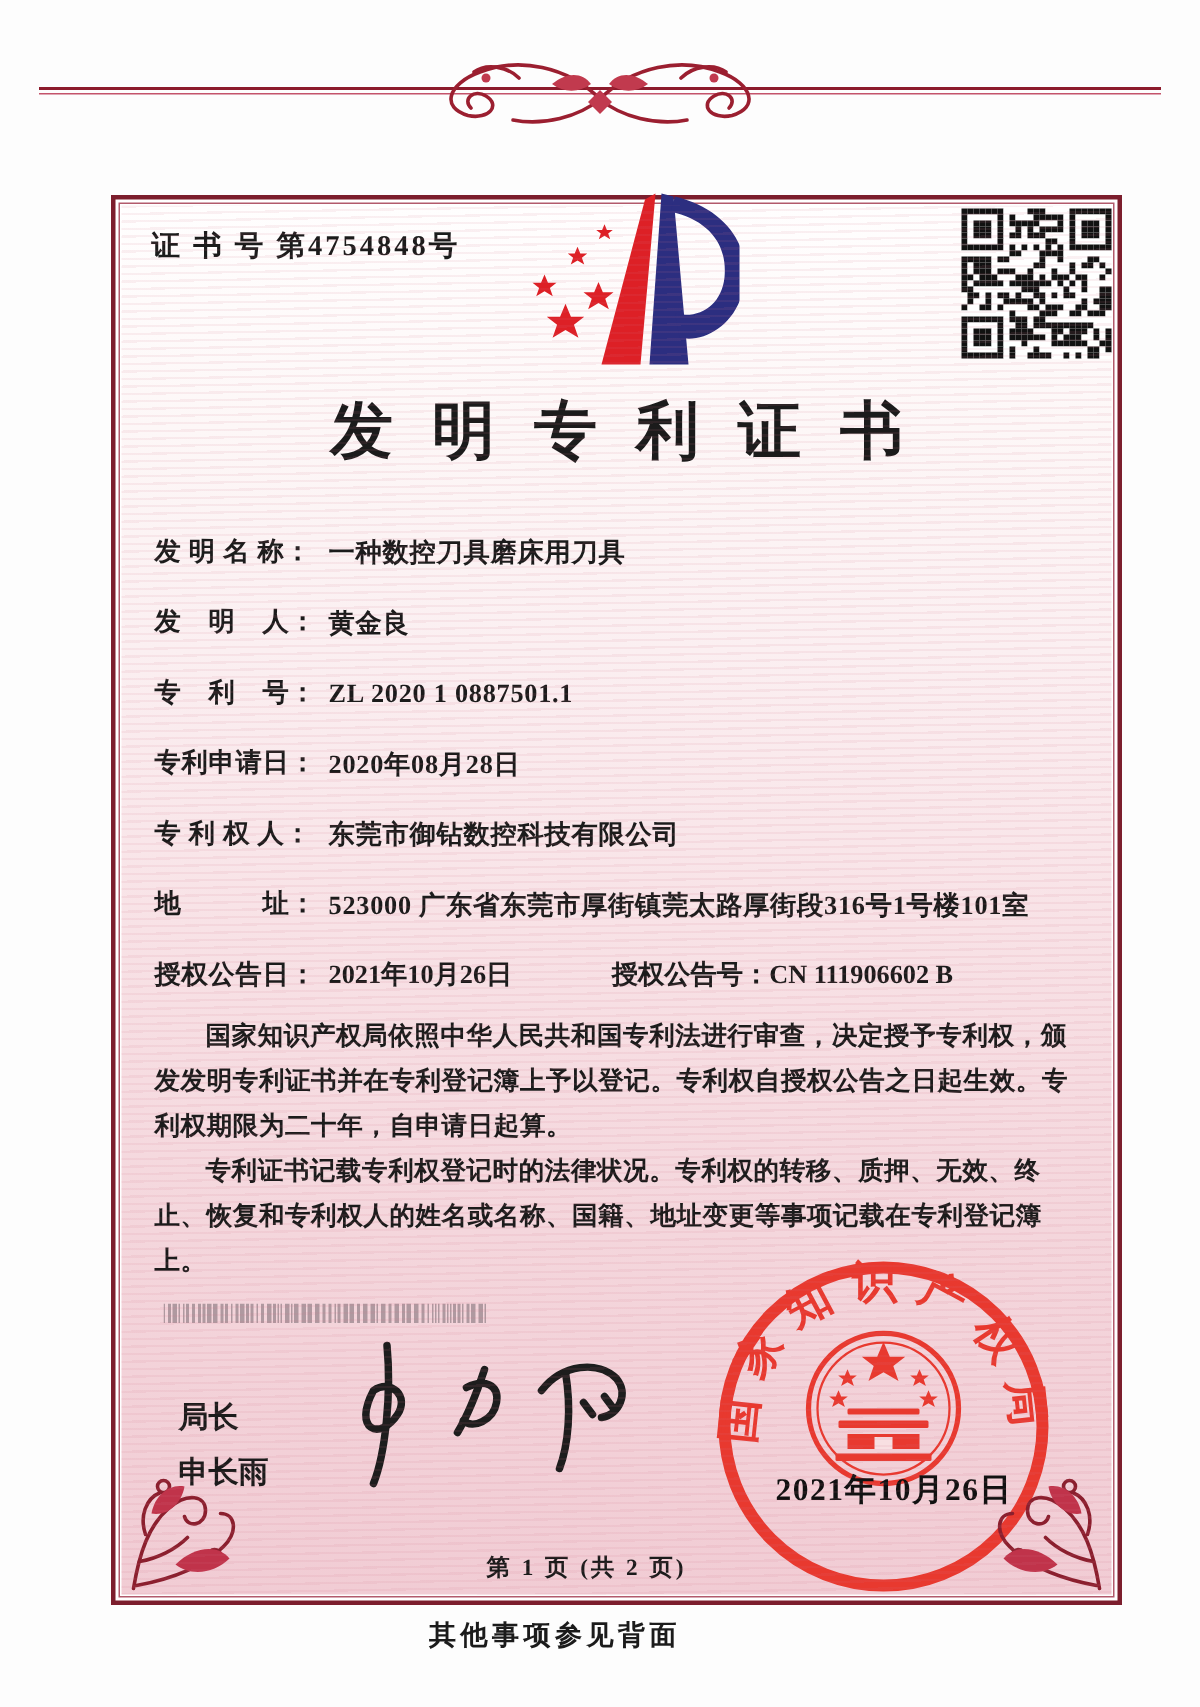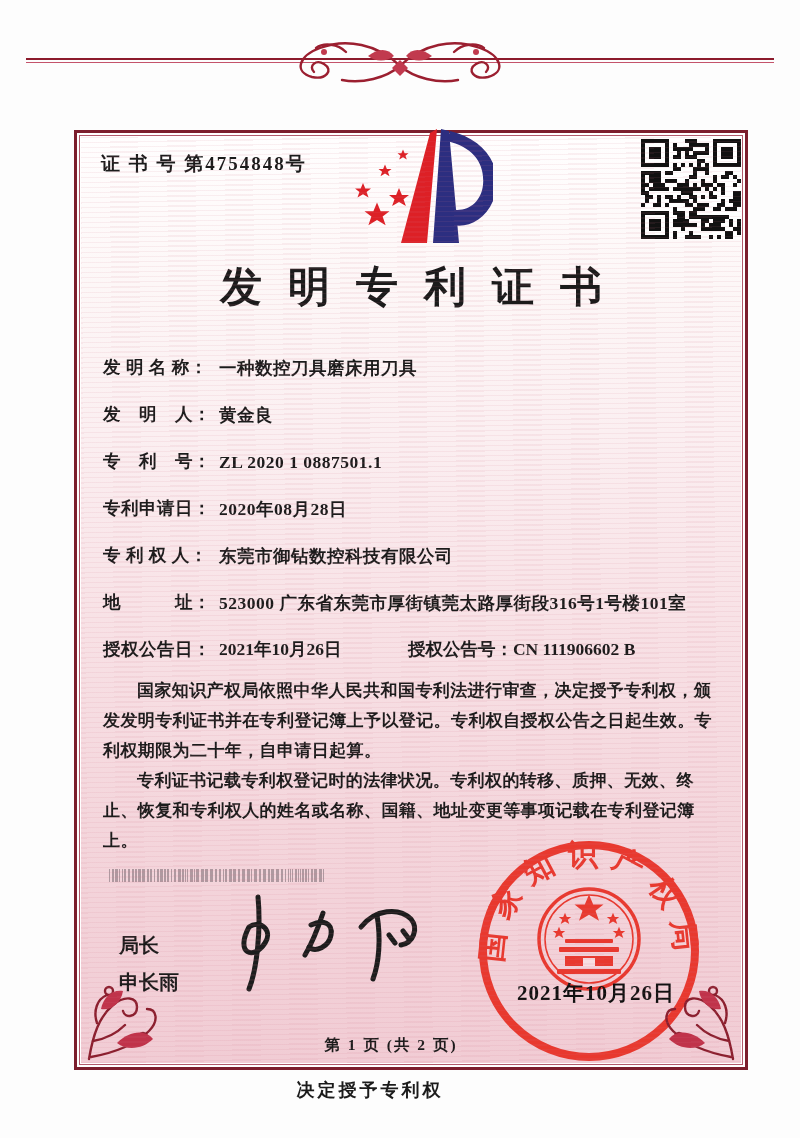--- a/index.html
+++ b/index.html
@@ -829,13 +829,13 @@
           <path d="M34 92 c12 -12 28 -14 36 -4 c-10 10 -26 12 -36 4 Z"></path>
           <path d="M18 58 c2 -12 12 -20 22 -18 c-2 12 -12 20 -22 18 Z"></path>
         </g>
       </svg>
 
       <div class="page-ind">第 1 页 (共 2 页)</div>
     </div>
   </div>
 </div>
 
-<div class="back-note">决定授予专利权</div>
+<div class="back-note">其他事项参见背面</div>
 
 </body></html>

